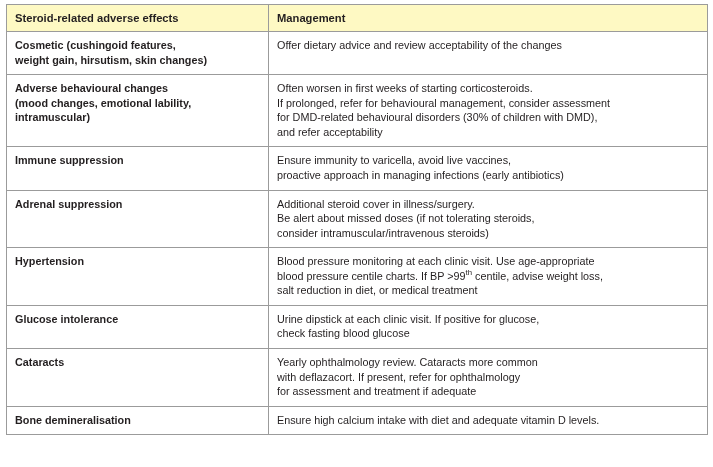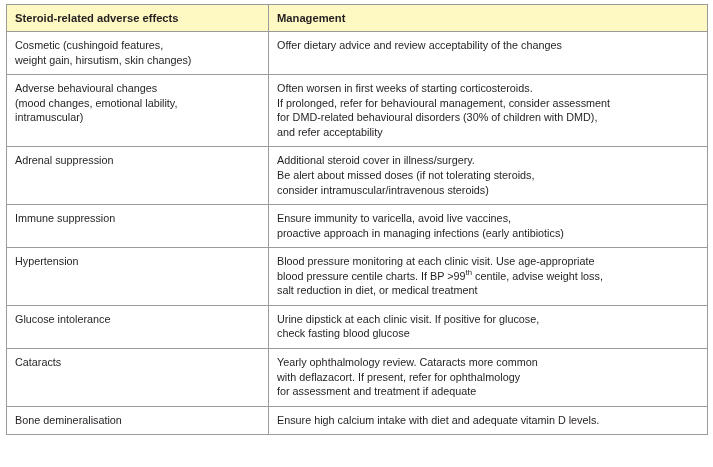--- a/index.html
+++ b/index.html
@@ -39,21 +39,21 @@
   }
   table.adverse-table td {
     border: 1px solid #9b9b9b;
     vertical-align: top;
     padding: 6px 8px 7px 8px;
     font-size: 10.8px;
     line-height: 1.35;
     color: #231f20;
   }
   table.adverse-table td.effect {
-    font-weight: normal;
+    font-weight: bold;
     margin-left: 14px;
   }
   .line { display: block; white-space: pre-wrap; }
   sup { font-size: 0.72em; vertical-align: super; line-height: 0; }
 </style>
 </head>
 <body>
 
 <div class="table-wrap">
   <table class="adverse-table">
@@ -85,35 +85,35 @@
           </td>
           <td>
             <span class="line">Often worsen in first weeks of starting corticosteroids.</span>
             <span class="line">If prolonged, refer for behavioural management, consider assessment</span>
             <span class="line">for DMD-related behavioural disorders (30% of children with DMD),</span>
             <span class="line">and refer acceptability</span>
           </td>
         </tr>
         <tr>
           <td class="effect">
+            <span class="line">Immune suppression</span>
+          </td>
+          <td>
+            <span class="line">Ensure immunity to varicella, avoid live vaccines,</span>
+            <span class="line">proactive approach in managing infections (early antibiotics)</span>
+          </td>
+        </tr>
+        <tr>
+          <td class="effect">
             <span class="line">Adrenal suppression</span>
           </td>
           <td>
             <span class="line">Additional steroid cover in illness/surgery.</span>
             <span class="line">Be alert about missed doses (if not tolerating steroids,</span>
             <span class="line">consider intramuscular/intravenous steroids)</span>
-          </td>
-        </tr>
-        <tr>
-          <td class="effect">
-            <span class="line">Immune suppression</span>
-          </td>
-          <td>
-            <span class="line">Ensure immunity to varicella, avoid live vaccines,</span>
-            <span class="line">proactive approach in managing infections (early antibiotics)</span>
           </td>
         </tr>
         <tr>
           <td class="effect">
             <span class="line">Hypertension</span>
           </td>
           <td>
             <span class="line">Blood pressure monitoring at each clinic visit. Use age-appropriate</span>
             <span class="line">blood pressure centile charts. If BP &gt;99<sup>th</sup> centile, advise weight loss,</span>
             <span class="line">salt reduction in diet, or medical treatment</span>

